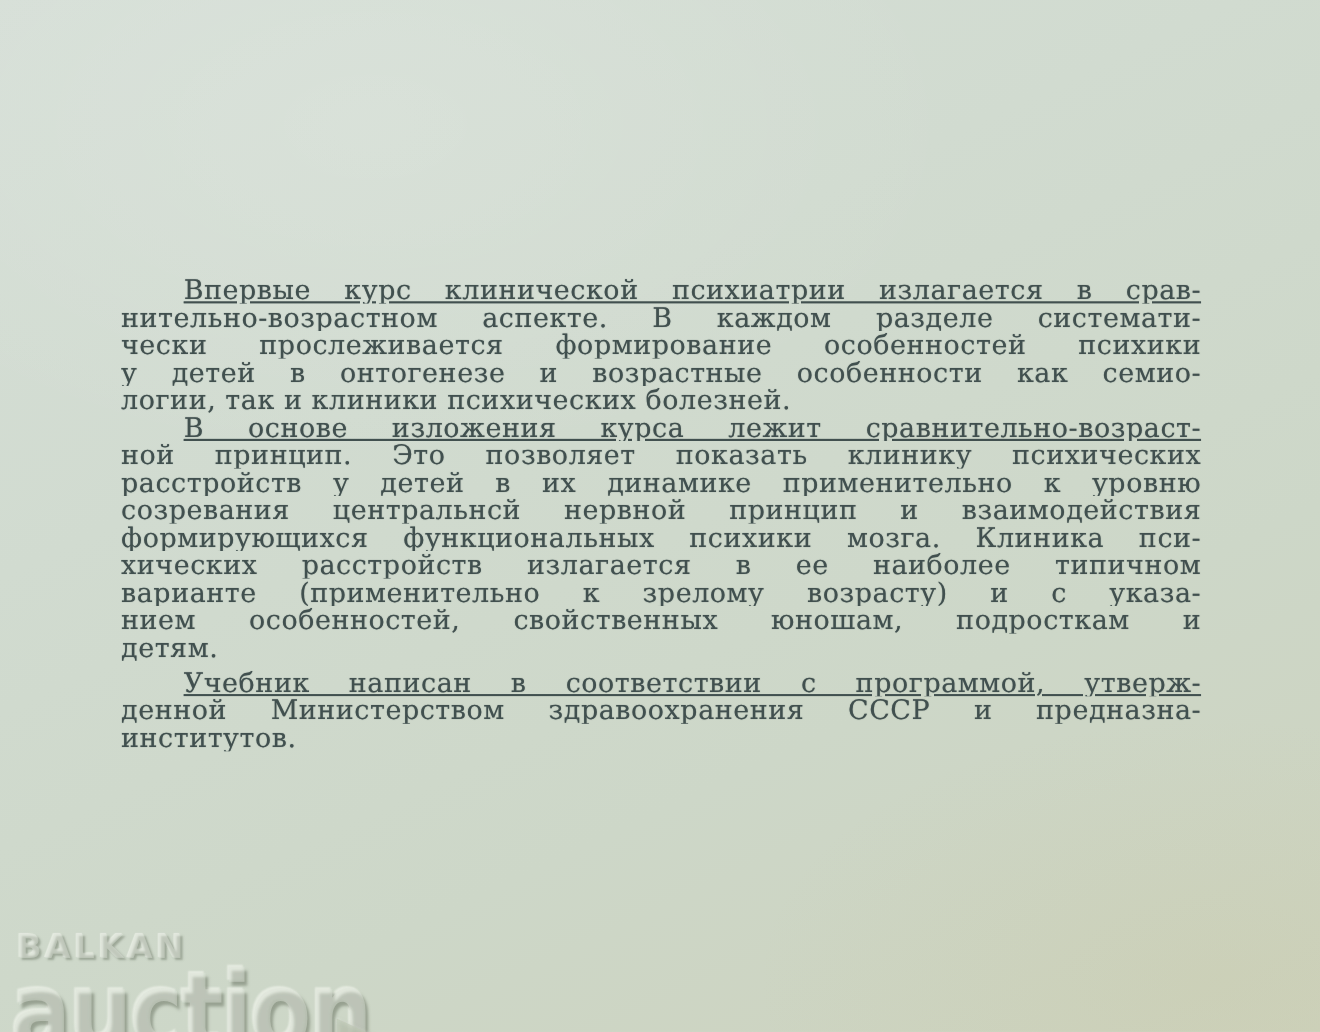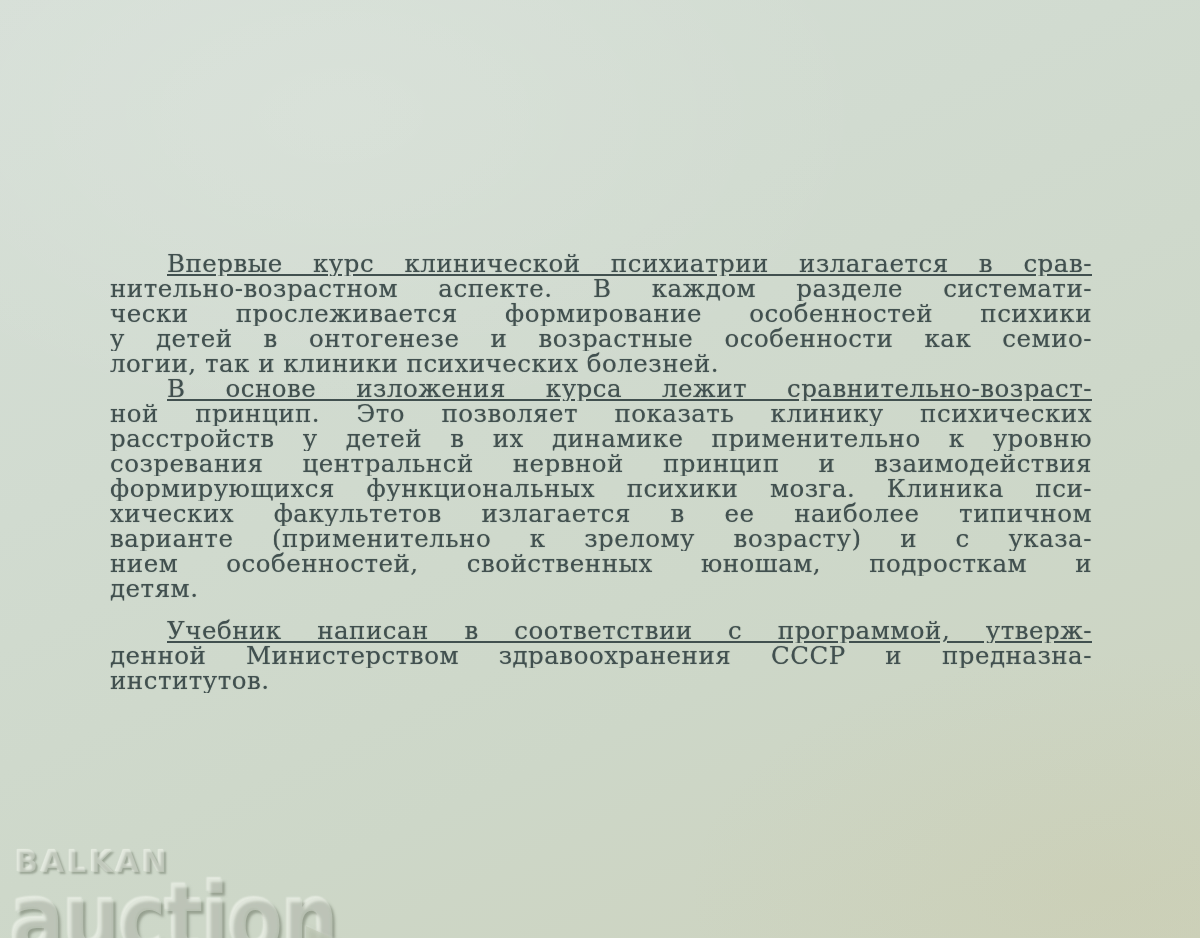--- a/index.html
+++ b/index.html
@@ -27,21 +27,21 @@
   }
   .line {
     margin: 0;
     height: 25px;
     overflow: hidden;
     text-align: justify;
     text-align-last: justify;
   }
   .line.last { text-align-last: left; }
   .line.indent { text-indent: 57px; text-decoration: underline; }
-  .line.p3start { margin-top: 17px; }
+  .line.p3start { margin-top: 7px; }
 
   .watermark {
     position: absolute; left: 10px; top: 846px;
     width: 380px; height: 116px;
     font-family: "DejaVu Sans", sans-serif;
     font-weight: bold;
     pointer-events: none;
   }
   .wm-balkan {
     margin-left: 5px;
@@ -80,21 +80,21 @@
     <p class="line">нительно-возрастном аспекте. В каждом разделе системати-</p>
     <p class="line">чески прослеживается формирование особенностей психики</p>
     <p class="line">у детей в онтогенезе и возрастные особенности как семио-</p>
     <p class="line last">логии, так и клиники психических болезней.</p>
 
     <p class="line indent">В основе изложения курса лежит сравнительно-возраст-</p>
     <p class="line">ной принцип. Это позволяет показать клинику психических</p>
     <p class="line">расстройств у детей в их динамике применительно к уровню</p>
     <p class="line">созревания центральнсй нервной принцип и взаимодействия</p>
     <p class="line">формирующихся функциональных психики мозга. Клиника пси-</p>
-    <p class="line">хических факультетов излагается в ее наиболее типичном</p>
+    <p class="line">хических расстройств излагается в ее наиболее типичном</p>
     <p class="line">варианте (применительно к зрелому возрасту) и с указа-</p>
     <p class="line">нием особенностей, свойственных юношам, подросткам и</p>
     <p class="line last">детям.</p>
 
     <p class="line indent p3start">Учебник написан в соответствии с программой, утверж-</p>
     <p class="line">денной Министерством здравоохранения СССР и предназна-</p>
     <p class="line last">институтов.</p>
   </div>
 
   <div class="watermark">

